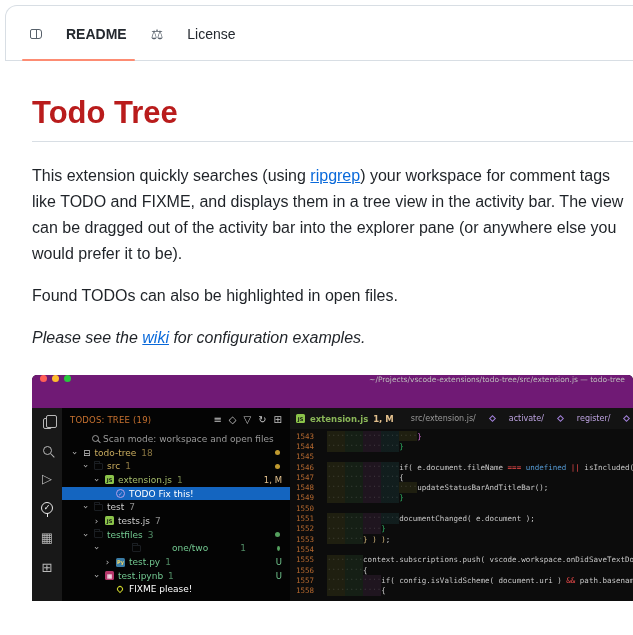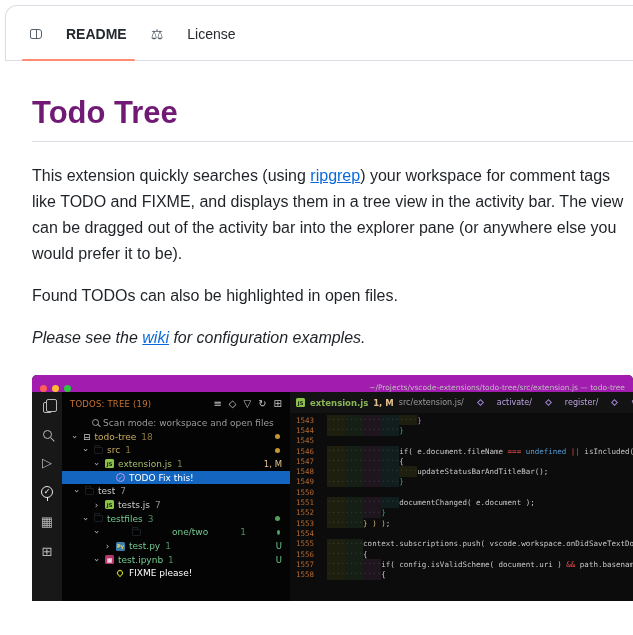--- a/index.html
+++ b/index.html
@@ -16,30 +16,30 @@
     font-size:14px; color:#24292f; position:relative; cursor:pointer; z-index:1; }
   .ftab.active { font-weight:700; }
   .ftab.active::after { content:''; position:absolute; left:0; right:0; bottom:0;
     height:2px; background:#fd8c73; border-radius:2px; }
   .i-book { width:12px; height:10px; border:1px solid #57606a; border-radius:2px 3px 3px 2px; position:relative; display:inline-block; }
   .i-book::after { content:''; position:absolute; left:5px; top:0; bottom:0; width:1px; background:#57606a; }
   .i-law { font-size:14px; color:#57606a; line-height:1; }
 
   
   .content { padding:34px 0 0 32px; }
-  h1.title { font-size:31px; font-weight:700; color:#701a75; width:601px;
+  h1.title { font-size:31px; font-weight:700; color:#b91c1c; width:601px;
     padding-bottom:10px; border-bottom:1px solid #d8dee4; margin-bottom:21px; }
   .para { width:601px; font-size:16px; line-height:26px; margin-top:16px; color:#1f2328; }
   .para.italic { font-style:italic; }
   a.lnk { color:#0969da; text-decoration:underline; cursor:pointer; }
 
   
   .shot { margin-top:24px; width:601px; height:226px; border-radius:5px 5px 0 0;
     overflow:hidden; background:#0c0c0c; font-family:"DejaVu Sans", sans-serif; }
-  .titlebar { height:17px; background:#a21caf; display:flex; align-items:flex-end; padding:0 8px; }
+  .titlebar { height:33px; background:#701a75; display:flex; align-items:flex-start; padding:0 8px; }
   .tl { width:7px; height:7px; border-radius:50%; margin-right:5px; }
   .tl.r{background:#ff5f57}.tl.y{background:#febc2e}.tl.g{background:#29c73f}
   .wtitle { margin-left:auto; font-size:7.5px; color:#bdbdbd; white-space:nowrap; }
   .main { display:flex; height:209px; }
 
   
   .abar { width:30px; background:#181818; display:flex; flex-direction:column;
     align-items:center; padding-top:10px; gap:17px; flex:none; }
   .ai { color:#b9b9b9; font-size:13px; line-height:1; display:flex; align-items:center; justify-content:center; }
   .ai.active { color:#ffffff; }
@@ -88,21 +88,21 @@
   .trow.sel .i-circ { border-color:#b9a1e8; color:#b9a1e8; }
   .i-flame { width:6px; height:6px; border:1px solid #cdd42c; border-radius:50% 0 50% 50%;
     transform:rotate(135deg); flex:none; margin:0 2px 0 1px; }
 
   
   .editor { flex:1; background:#0c0c0c; overflow:hidden; display:flex; flex-direction:column; }
   .etab { height:21px; background:#131313; display:flex; align-items:center; gap:5px;
     padding-left:6px; white-space:nowrap; overflow:hidden; }
   .etab .file { color:#8ab658; font-size:8.5px; font-weight:700; }
   .etab .decor { color:#e2c08d; font-size:8.5px; font-weight:700; }
-  .crumbs { display:flex; align-items:center; gap:14px; margin-left:0; overflow:hidden; }
+  .crumbs { display:flex; align-items:center; gap:14px; margin-left:12px; overflow:hidden; }
   .crumb-gray { color:#9a9a9a; font-size:8px; }
   .crumb-purple { color:#bda3e0; font-size:8px; }
   .sym { width:5px; height:5px; border:1px solid #a07fd6; transform:rotate(45deg); flex:none; }
   .code { flex:1; font-family:"DejaVu Sans Mono", monospace; font-size:7.5px; padding-top:2px; }
   .cl { display:flex; align-items:center; height:10.3px; white-space:pre; overflow:hidden; }
   .ln { width:24px; flex:none; text-align:right; color:#b4682f; margin-right:13px; font-size:7.5px; }
   .ci { flex:none; display:inline-block; height:100%; line-height:10.3px; overflow:hidden;
     color:rgba(255,255,255,0.13);
     background:repeating-linear-gradient(to right,
       rgba(255,255,64,.08) 0, rgba(255,255,64,.08) 4ch,
@@ -187,21 +187,21 @@
               <span class="fi fi-js">JS</span>
               <span class="lbl c-grnjs">extension.js</span>
               <span class="cnt c-grnjs">1</span>
               <span class="rt rt-mod">1, M</span>
             </div>
             <div class="trow sel" style="padding-left: 41px;">
               <span class="chev"></span>
               <span class="i-circ">✓</span>
               <span class="lbl c-white">TODO Fix this!</span>
             </div>
-            <div class="trow" style="padding-left: 10px; align-items: center;">
+            <div class="trow" style="padding-left: 19px; align-items: center;">
               <span class="chev down">›</span>
               <span class="i-folder"></span>
               <span class="lbl c-plain">test</span>
               <span class="cnt c-plain">7</span>
             </div>
             <div class="trow" style="padding-left: 30px;">
               <span class="chev">›</span>
               <span class="fi fi-js">JS</span>
               <span class="lbl c-plain">tests.js</span>
               <span class="cnt c-plain">7</span>

